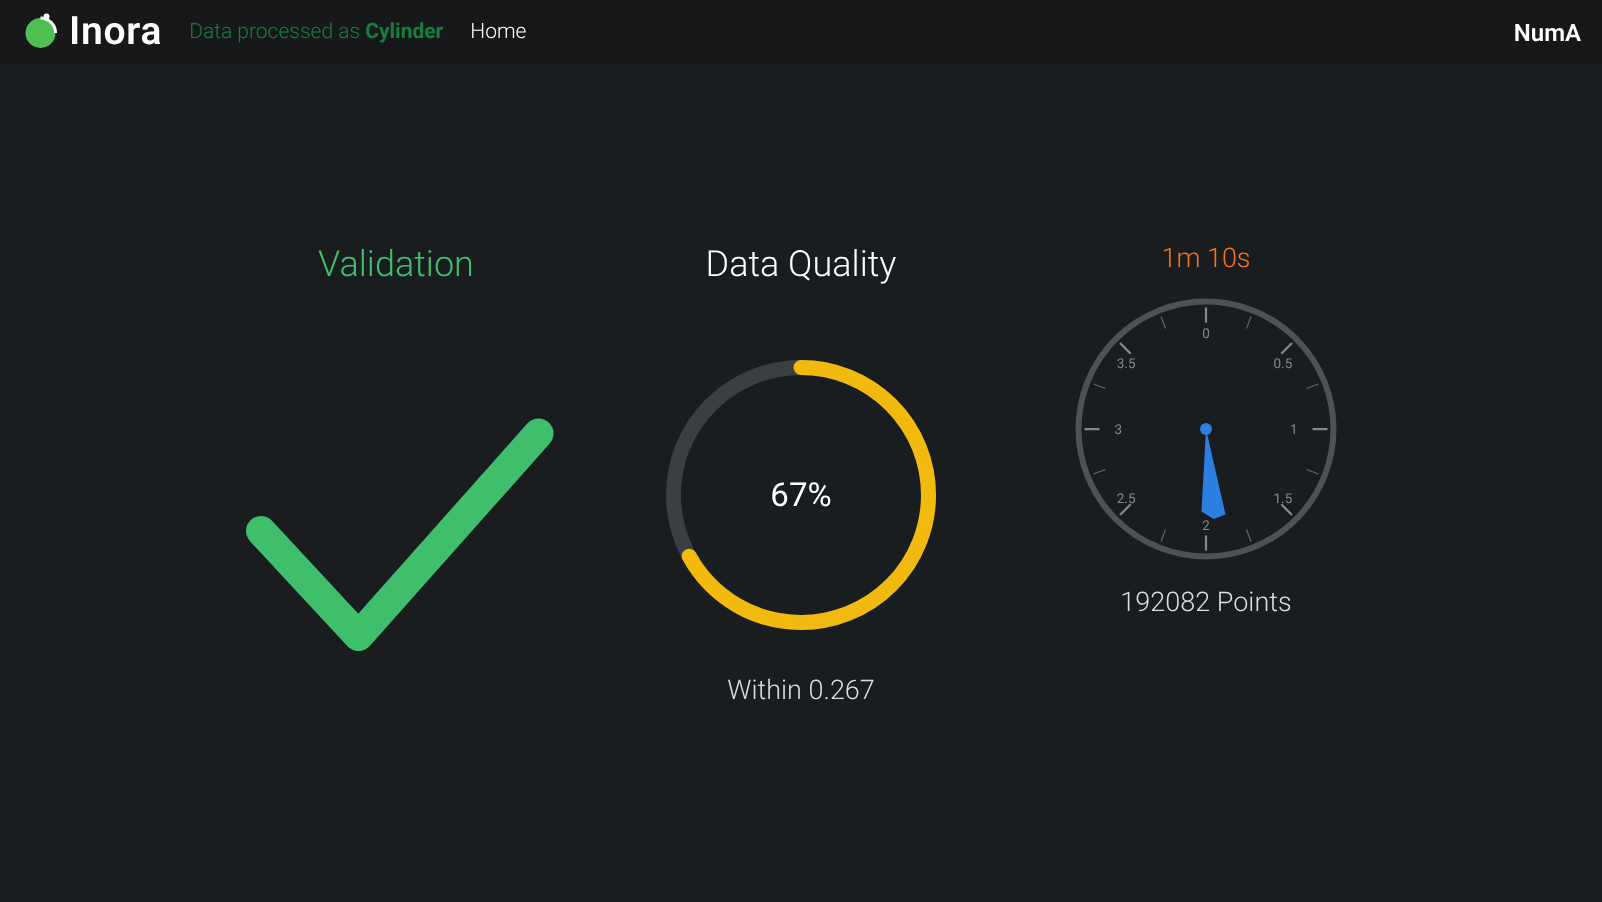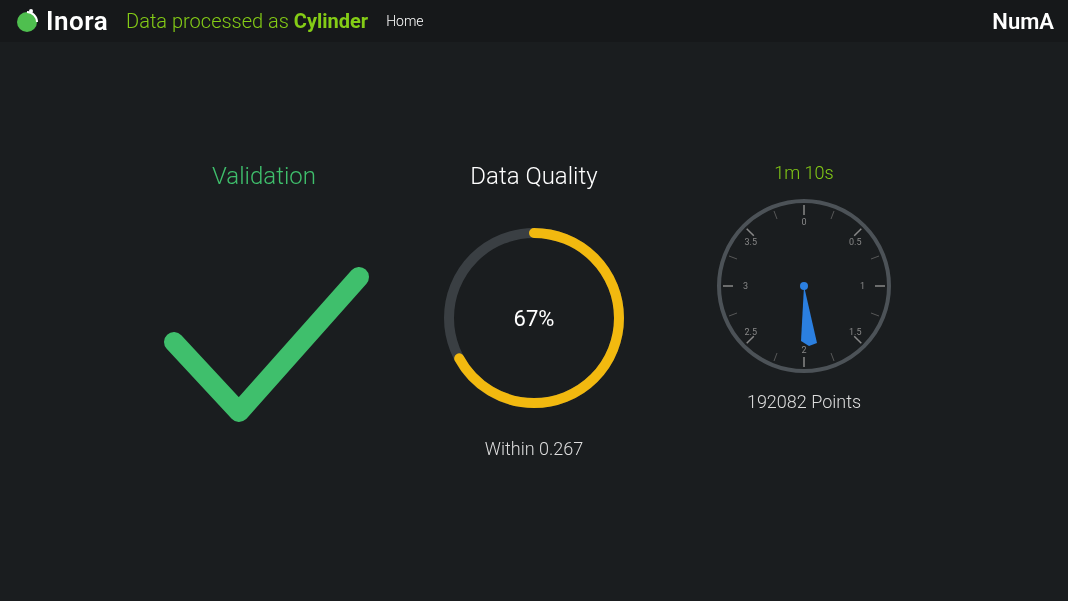--- a/index.html
+++ b/index.html
@@ -24,73 +24,73 @@
   gap: 6px;
   margin-right: 18px;
 }
 .logo-text {
   font-size: 26px;
   font-weight: 600;
   letter-spacing: 0.5px;
   color: #fff;
 }
 .header-status {
-  font-size: 20px;
-  color: #84cc16;
+  font-size: 14px;
+  color: #15803d;
   font-weight: 300;
 }
 .header-status b { font-weight: 700; }
 .header-link {
   font-size: 14px;
   color: #ffffff;
   margin-left: 18px;
   font-weight: 300;
 }
 .header-spacer { flex: 1; }
 .header-app {
-  font-size: 22px;
+  font-size: 16px;
   font-weight: 600;
 }
 .main {
   display: flex;
   justify-content: center;
   align-items: flex-start;
   gap: 20px;
   padding-top: 120px;
 }
 .panel {
   width: 250px;
   display: flex;
   flex-direction: column;
   align-items: center;
 }
 .panel-title {
   font-size: 24px;
   font-weight: 300;
-  margin-bottom: 18px;
+  margin-bottom: 30px;
   text-align: center;
 }
 .panel-title.ok { color: #3fbf6c; }
 .viz-area {
   width: 220px;
   height: 220px;
   position: relative;
   display: flex;
   align-items: center;
   justify-content: center;
 }
 .panel-footer {
   font-size: 18px;
   color: #ddd;
   font-weight: 300;
   margin-top: 10px;
 }
 .panel-subhead {
   font-size: 18px;
-  color: #84cc16;
+  color: #f97316;
   font-weight: 300;
   margin-bottom: 8px;
 }
 .gauge-center {
   position: absolute;
   font-size: 22px;
   font-weight: 400;
 }
 
 .tick-label { font-size: 9px; fill: #888; }

